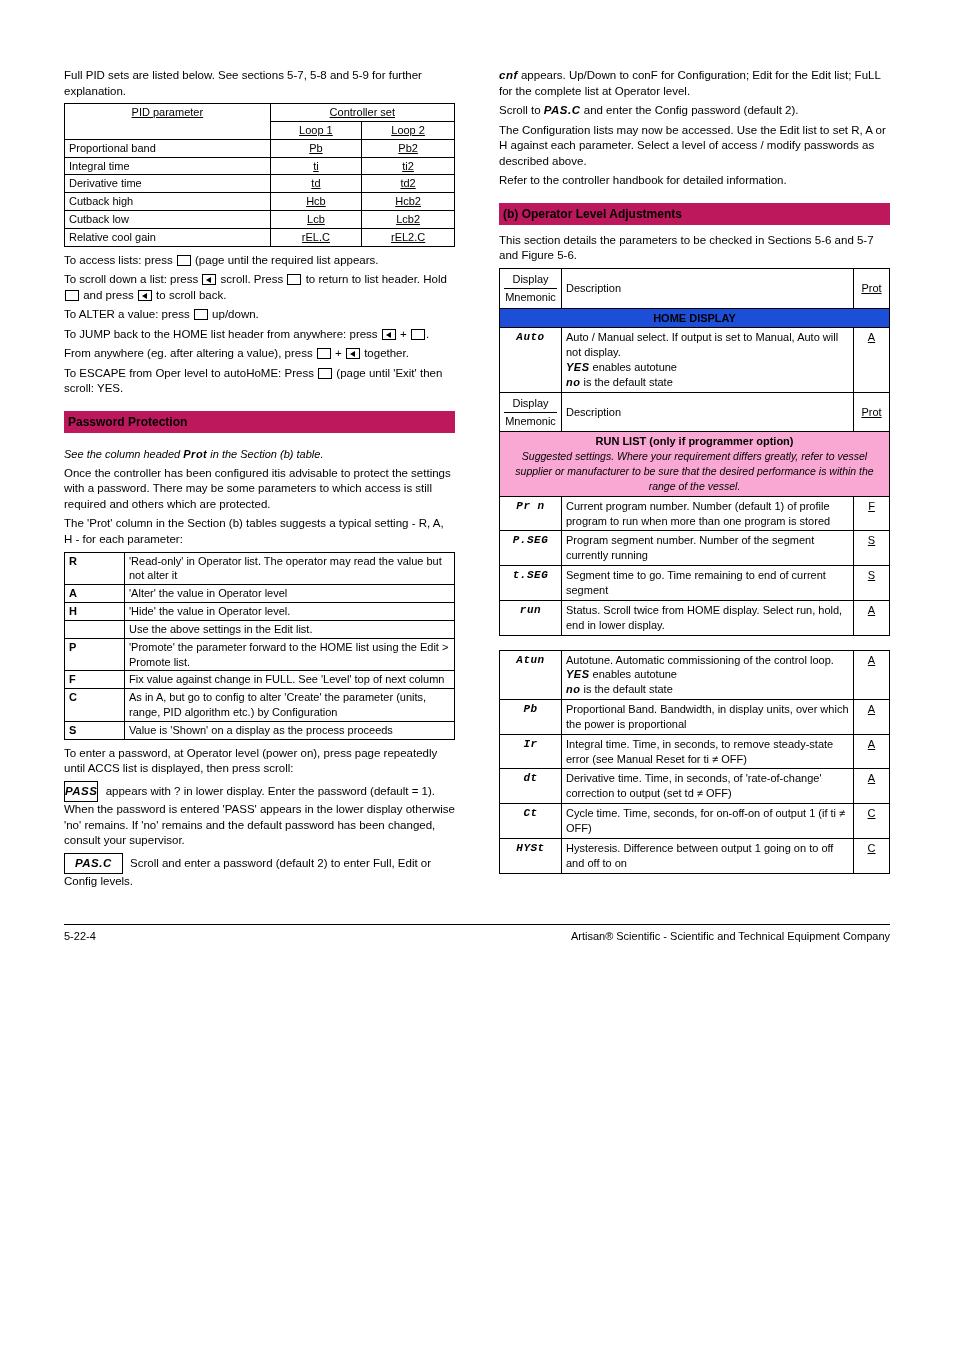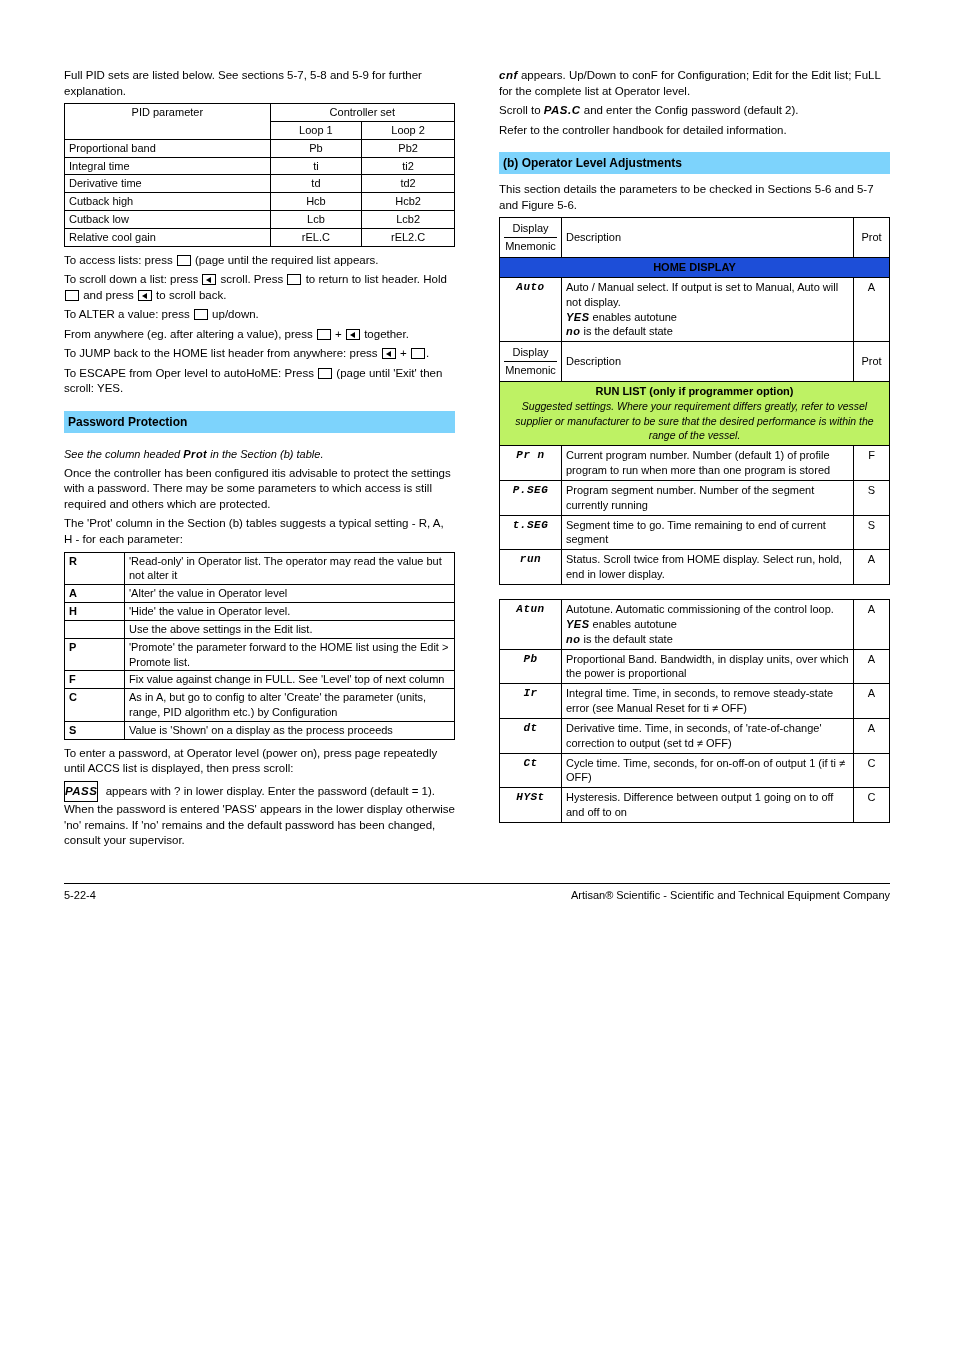--- a/index.html
+++ b/index.html
@@ -11,24 +11,24 @@
     width: 954px;
     margin: 0 auto;
     padding: 64px 64px 20px 64px;
     line-height: 1.35;
   }
   .cols { display: flex; gap: 44px; }
   .col { flex: 1; min-width: 0; }
   table { border-collapse: collapse; width: 100%; margin: 2px 0 6px 0; }
   td, th { border: 1px solid #000; padding: 2px 4px; vertical-align: top; font-size: 11px; }
   th { font-weight: normal; text-align: left; }
-  td.center, th.center { text-align: center; }
+  td.center, th.center { text-align: center; text-decoration: underline; }
   td.seg { font-family: 'Courier New', monospace; font-weight: bold; font-style: italic; text-align: center; letter-spacing:0.5px; }
   .sectionbar {
-    background: #7dd3fc;
+    background: #be185d;
     font-weight: bold;
     padding: 3px 4px;
     margin: 14px 0 8px 0;
     font-size: 12px;
   }
   .seg-font {
     font-family: Liberation Sans, sans-serif;
     font-weight: bold;
     font-style: italic;
     letter-spacing:0.5px;
@@ -127,24 +127,24 @@
     <p>
       To access lists: press <span class="icon-box page"></span> (page until the required list appears.
     </p>
     <p>
       To scroll down a list: press <span class="icon-box scroll"></span> scroll. Press <span class="icon-box page"></span> to return to list header. Hold <span class="icon-box page"></span> and press <span class="icon-box scroll"></span> to scroll back.
     </p>
     <p>
       To ALTER a value: press <span class="icon-box page"></span> up/down.
     </p>
     <p>
+      To JUMP back to the HOME list header from anywhere: press <span class="icon-box scroll"></span> + <span class="icon-box page"></span>.
+    </p>
+    <p>
       From anywhere (eg. after altering a value), press <span class="icon-box page"></span> + <span class="icon-box scroll"></span> together.
-    </p>
-    <p>
-      To JUMP back to the HOME list header from anywhere: press <span class="icon-box scroll"></span> + <span class="icon-box page"></span>.
     </p>
     <p>
       To ESCAPE from Oper level to autoHoME: Press <span class="icon-box page"></span> (page until 'Exit' then scroll: YES.
     </p>
 
     <div class="sectionbar">
       <span>Password Protection</span>
     </div>
     <p class="subhead">See the column headed <span class="seg-font">Prot</span> in the Section (b) table.</p>
     <p>Once the controller has been configured itis advisable to protect the settings with a password. There may be some parameters to which access is still required and others which are protected.</p>
@@ -186,25 +186,30 @@
           </tr>
     </tbody>
       </table>
 
     <p class="note">To enter a password, at Operator level (power on), press page repeatedly until ACCS list is displayed, then press scroll:</p>
 
     <p>
       <span class="seg-font" style="display:inline-block;border:1px solid #000;padding:2px 0;margin-right:4px;">PASS</span>
       <span> appears with ? in lower display. Enter the password (default = 1). When the password is entered 'PASS' appears in the lower display otherwise 'no' remains. If 'no' remains and the default password has been changed, consult your supervisor.</span>
     </p>
+    <p>
+      <span class="seg-font" style="display:inline-block;border:1px solid #000;padding:2px 10px;margin-right:4px;">PAS.C</span>
+      <span>Scroll and enter a password (default 2) to enter Full, Edit or Config levels.</span>
+    </p>
   </div>
 
   <div class="col">
     <p><span class="seg-font">cnf</span><span> appears. Up/Down to conF for Configuration; Edit for the Edit list; FuLL for the complete list at Operator level.</span></p>
     <p>Scroll to <span class="seg-font">PAS.C</span> and enter the Config password (default 2).</p>
+    <p>The Configuration lists may now be accessed. Use the Edit list to set R, A or H against each parameter. Select a level of access / modify passwords as described above.</p>
     <p>Refer to the controller handbook for detailed information.</p>
 
     <div class="sectionbar">(b) Operator Level Adjustments</div>
     <p>This section details the parameters to be checked in Sections 5-6 and 5-7 and Figure 5-6.</p>
 
     <table class="param">
       <tbody>
           <tr>
         <td rowspan="2" style="border-bottom:1px solid #000;">
           <div style="border-bottom:1px solid #000;padding:1px 0;">Display</div>
@@ -228,21 +233,21 @@
       </tr>
       <tr>
         <td rowspan="2" style="border-bottom:1px solid #000;">
           <div style="border-bottom:1px solid #000;padding:1px 0;">Display</div>
           <div style="padding:1px 0;">Mnemonic</div>
         </td>
         <td rowspan="2" style="vertical-align:middle;">Description</td>
         <td rowspan="2" class="center" style="vertical-align:middle;">Prot</td>
       </tr>
       <tr></tr>
-      <tr style="background:#bef264;">
+      <tr style="background:#f9a8d4;">
         <td colspan="3"><span class="bold">RUN LIST (only if programmer option)</span><br>
           <span class="italic" style="font-size:10.5px;">Suggested settings. Where your requirement differs greatly, refer to vessel supplier or manufacturer to be sure that the desired performance is within the range of the vessel.</span></td>
       </tr>
       <tr>
             <td class="seg">Pr n</td>
             <td>Current program number. Number (default 1) of profile program to run when more than one program is stored</td>
             <td class="center">F</td>
           </tr>
       <tr>
             <td class="seg">P.SEG</td>

